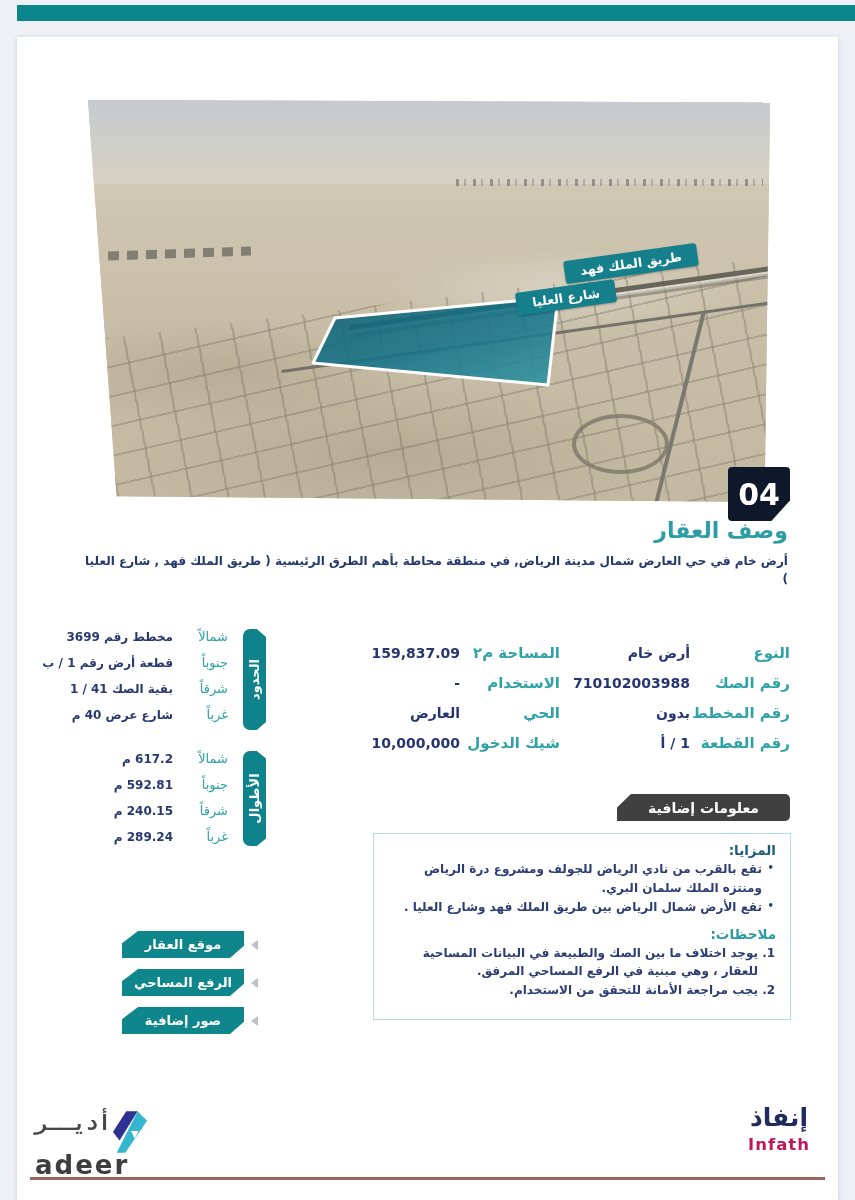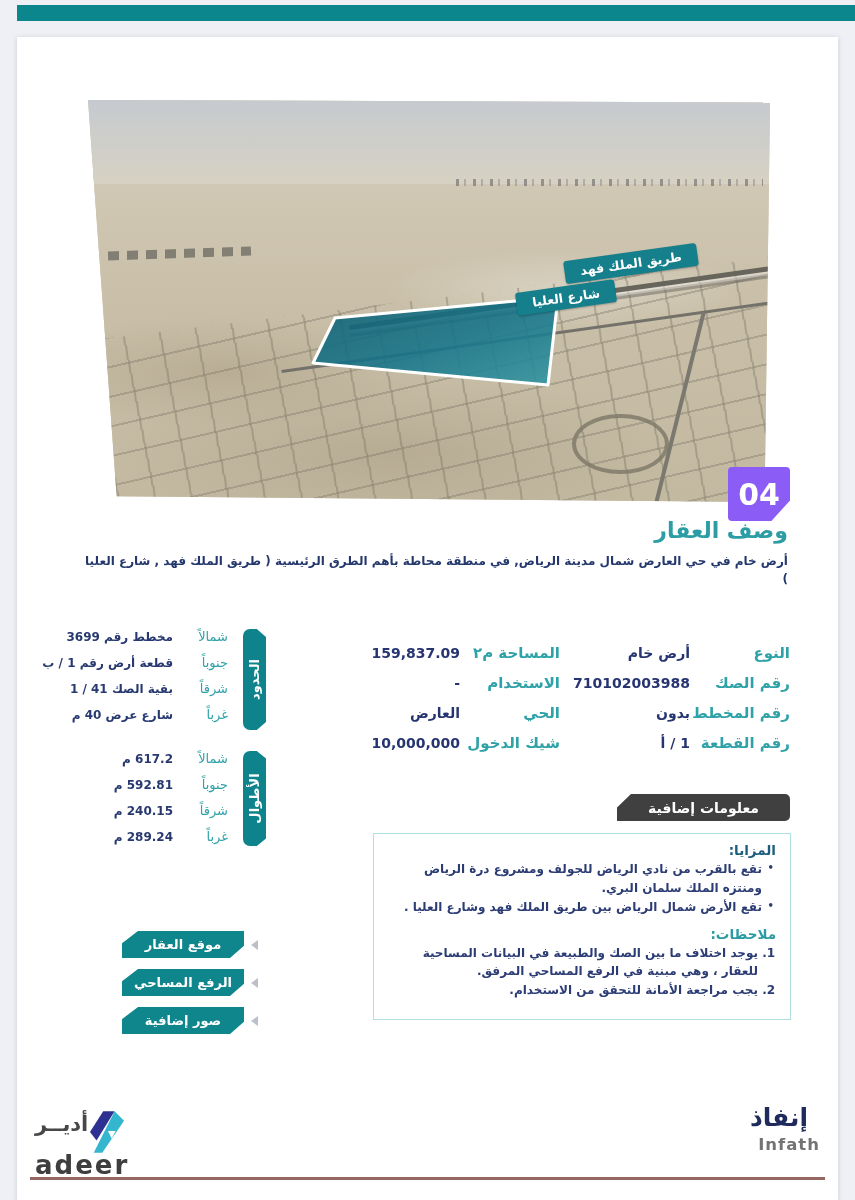--- a/index.html
+++ b/index.html
@@ -33,21 +33,21 @@
   .road-ol{position:absolute;left:28%;top:58%;width:78%;height:3px;background:#73716a;transform:rotate(-8deg);}
   .road-down{position:absolute;left:86%;top:52%;width:4px;height:55%;background:#7b7870;transform:rotate(14deg);}
   .roundabout{position:absolute;left:71%;top:78%;width:13%;height:13%;border:4px solid rgba(128,122,106,.85);border-radius:50%;}
   .plot-svg{position:absolute;left:0;top:0;width:100%;height:100%;}
   .road-label{position:absolute;background:#157f8b;color:#fff;font-size:12.5px;font-weight:bold;
        padding:4px 16px;border-radius:3px;transform:rotate(-8deg);white-space:nowrap;box-shadow:0 1px 2px rgba(0,0,0,.25);}
   .rl1{left:476px;top:152px;}
   .rl2{left:428px;top:186px;}
 
   
-  .badge{position:absolute;left:728px;top:467px;width:62px;height:54px;background:#8b5cf6;color:#fff;
+  .badge{position:absolute;left:728px;top:467px;width:62px;height:54px;background:#0f172a;color:#fff;
        font-size:30px;font-weight:bold;display:flex;align-items:center;justify-content:center;
        clip-path:polygon(0 0,100% 0,100% 62%,70% 100%,0 100%);border-radius:4px;direction:ltr;}
   .title{position:absolute;right:67px;top:518px;margin:0;color:#2c9da4;font-size:22px;font-weight:bold;}
   .desc{position:absolute;right:67px;top:552px;width:710px;margin:0;color:#24386e;font-size:12px;
        font-weight:600;text-align:right;line-height:1.5;}
 
   
   .dgroup{position:absolute;display:flex;flex-direction:column;gap:8px;}
   .dgroup-right{right:65px;top:644px;}
   .dgroup-mid{right:295px;top:644px;}
@@ -87,26 +87,26 @@
   .ribbon-btn{position:absolute;left:122px;width:122px;height:27px;background:#0f858c;color:#fff;border:none;
        font-family:inherit;font-size:13px;font-weight:bold;display:flex;align-items:center;justify-content:center;
        clip-path:polygon(16px 0,100% 0,100% 55%,calc(100% - 14px) 100%,0 100%,0 45%);cursor:pointer;}
   .btn1{top:931px;} .btn2{top:969px;} .btn3{top:1007px;}
   .chev{position:absolute;left:251px;width:0;height:0;border-top:5px solid transparent;
        border-bottom:5px solid transparent;border-right:7px solid #bcc1c9;}
   .ch1{top:940px;} .ch2{top:978px;} .ch3{top:1016px;}
 
   
   .adeer{position:absolute;left:35px;top:1110px;direction:ltr;}
-  .adeer-top{display:flex;direction:ltr;align-items:flex-start;gap:1px;}
+  .adeer-top{display:flex;direction:ltr;align-items:flex-start;gap:1px;font-family:Liberation Mono, monospace;}
   .adeer-ar{font-size:21px;font-weight:bold;color:#474747;line-height:1.4;}
   .adeer-en{font-size:26px;color:#3e3e3e;letter-spacing:2px;font-weight:600;margin-top:-4px;}
   .infath{position:absolute;right:35px;top:1102px;width:82px;text-align:center;}
   .infath-ar{font-size:25px;font-weight:bold;color:#1f2a5d;line-height:1.3;}
-  .infath-en{font-size:16.5px;color:#737373;letter-spacing:1px;font-weight:600;direction:ltr;text-align:right;}
+  .infath-en{font-size:16.5px;color:#be185d;letter-spacing:1px;font-weight:600;direction:ltr;}
   .footer-line{position:absolute;left:30px;top:1177px;width:795px;height:3px;background:#8a5750;opacity:.9;}
 </style>
 </head>
 <body>
 
 <div class="page">
   <div class="topbar"></div>
   <div class="sheet"></div>
 
   <div class="photo">

